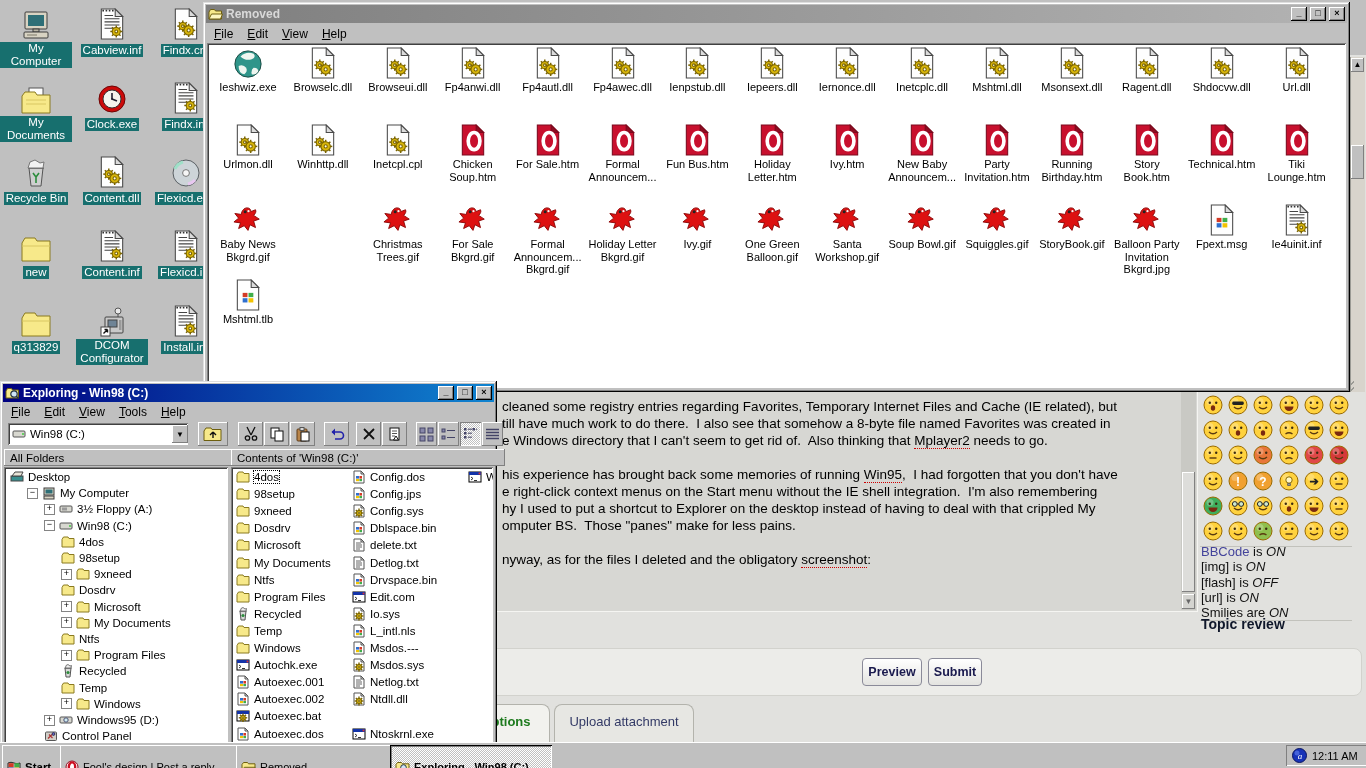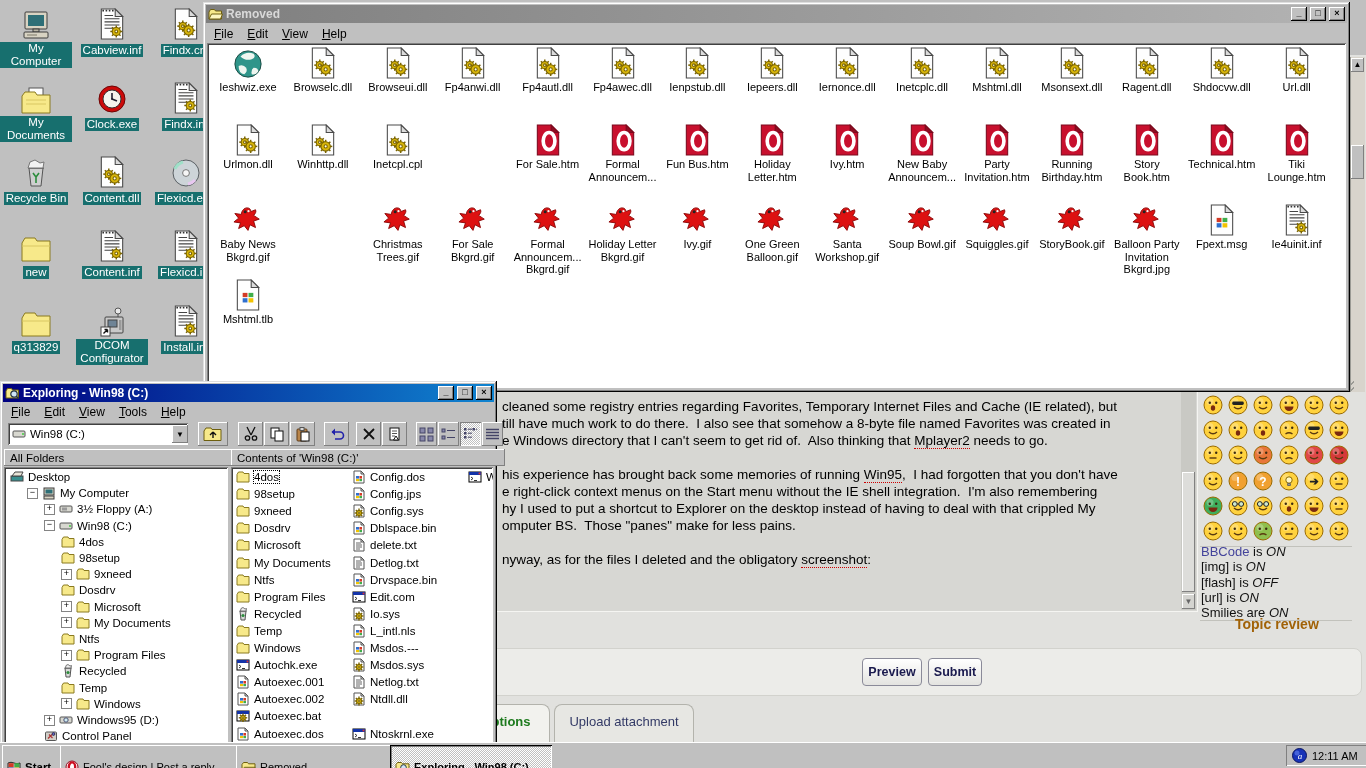--- a/index.html
+++ b/index.html
@@ -655,21 +655,21 @@
       </div>
     <hr style="position:absolute;left:870px;top:483px;width:152px;border:none;border-top:1px solid #c2c2bc;">
     <div id="bbcode" style="position:absolute;left:871px;top:489px;width:160px;font-size:13px;line-height:15.3px;color:#111;">
         <div><span style="color: rgb(68, 68, 155); cursor: pointer;">BBCode</span><span> is </span><i>ON</i></div>
         <div><span>[img]</span><span> is </span><i>ON</i></div>
         <div><span>[flash]</span><span> is </span><i>OFF</i></div>
         <div><span>[url]</span><span> is </span><i>ON</i></div>
         <div><span>Smilies</span><span> are </span><i>ON</i></div>
       </div>
     <hr style="position:absolute;left:870px;top:557px;width:152px;border:none;border-top:1px solid #c2c2bc;">
-    <a style="position:absolute;left:905px;top:561px;font-size:14px;font-weight:bold;color:#a16207;text-decoration:none;cursor:pointer;">Topic review</a>
+    <a style="position:absolute;left:871px;top:561px;font-size:14px;font-weight:bold;color:#0f172a;text-decoration:none;cursor:pointer;">Topic review</a>
 
     <div style="position:absolute;left:140px;top:593px;width:890px;height:46px;background:#ecece9;
                 border:1px solid #d2d2cd;border-radius:8px;"></div>
     <div class="btn98l" style="left:532px;top:603px;width:58px;height:26px;">Preview</div>
     <div class="btn98l" style="left:598px;top:603px;width:52px;height:26px;">Submit</div>
 
     <div id="ftabs">
         <div class="ftab" style="left: 132px; top: 649px; width: 88px; background: rgb(242, 242, 238); color: rgb(29, 122, 29); font-weight: bold;">Options</div>
         <div class="ftab" style="left: 224px; top: 649px; width: 140px; background: rgb(231, 231, 227); color: rgb(51, 58, 102);">Upload attachment</div>
       </div>
@@ -1260,20 +1260,30 @@
                   <line x1="11.9" y1="21.0" x2="8.3" y2="21.0"></line>
                   <line x1="12.6" y1="19.1" x2="10.1" y2="16.6"></line>
                   <line x1="14.5" y1="18.4" x2="14.5" y2="14.8"></line>
                   <line x1="16.4" y1="19.1" x2="18.9" y2="16.6"></line>
                 </g>
                 <circle cx="14.5" cy="21" r="4.4" fill="#d9b60a" stroke="#7a6400"></circle>
                 <circle cx="14.5" cy="21" r="1.5" fill="#fffbe8" stroke="#7a6400"></circle>
               </svg>
             </div>
             <div class="lbl">Inetcpl.cpl</div>
+          </div>
+          <div class="fcell" style="left: 228.7px; top: 80px;">
+            <div class="ic">
+              <svg width="26" height="32" viewBox="0 0 24 30">
+                <path d="M2 1 h13 l7 7 v21 H2 z" fill="#c8102e" stroke="#7c0a1e"></path>
+                <path d="M15 1 l7 7 h-7 z" fill="#8f0c22" stroke="#7c0a1e"></path>
+                <ellipse cx="13" cy="16" rx="5.5" ry="8" fill="none" stroke="#fff" stroke-width="3.4"></ellipse>
+              </svg>
+            </div>
+            <div class="lbl">Chicken Soup.htm</div>
           </div>
           <div class="fcell" style="left: 303.6px; top: 80px;">
             <div class="ic">
               <svg width="26" height="32" viewBox="0 0 24 30">
                 <path d="M2 1 h13 l7 7 v21 H2 z" fill="#c8102e" stroke="#7c0a1e"></path>
                 <path d="M15 1 l7 7 h-7 z" fill="#8f0c22" stroke="#7c0a1e"></path>
                 <ellipse cx="13" cy="16" rx="5.5" ry="8" fill="none" stroke="#fff" stroke-width="3.4"></ellipse>
               </svg>
             </div>
             <div class="lbl">For Sale.htm</div>

